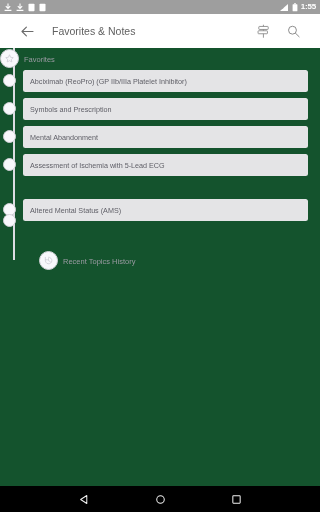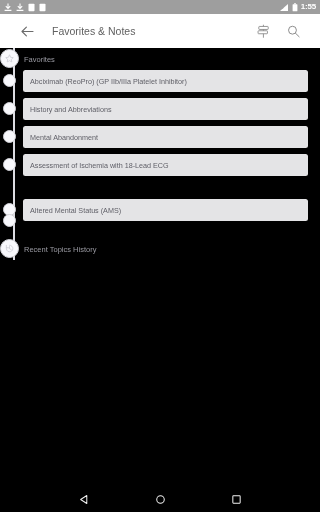--- a/index.html
+++ b/index.html
@@ -62,21 +62,21 @@
     display:flex;
     align-items:center;
     gap:8px;
   }
 
   
   #content {
     position:absolute;
     top:48px; left:0; right:0;
     bottom:26px;
-    background:#000000;
+    background:#14532d;
     overflow:hidden;
   }
 
   #timeline-line {
     position:absolute;
     left:13px;
     top:0;
     width:2px;
     background:#dcdce2;
   }
@@ -224,45 +224,45 @@
     </div>
     <div class="tl-row" style="top: 22px;">
       <div class="node small"></div>
       <div class="pill">
         <span class="pill-text">Abciximab (ReoPro) (GP IIb/IIIa Platelet Inhibitor)</span>
       </div>
     </div>
     <div class="tl-row" style="top: 50px;">
       <div class="node small"></div>
       <div class="pill">
-        <span class="pill-text">History and Abbreviations</span>
+        <span class="pill-text">Symbols and Prescription</span>
       </div>
     </div>
     <div class="tl-row" style="top: 78px;">
       <div class="node small"></div>
       <div class="pill">
         <span class="pill-text">Mental Abandonment</span>
       </div>
     </div>
     <div class="tl-row" style="top: 106px;">
       <div class="node small"></div>
       <div class="pill">
-        <span class="pill-text">Assessment of Ischemia with 18-Lead ECG</span>
+        <span class="pill-text">Assessment of Ischemia with 5-Lead ECG</span>
       </div>
     </div>
     <div class="tl-row" style="top: 151px;">
       <div class="node small"></div>
       <div class="pill">
         <span class="pill-text">Altered Mental Status (AMS)</span>
       </div>
     </div>
     <div class="tl-row" style="top: 162px;">
       <div class="node small"></div>
     </div>
-    <div class="tl-row" style="top: 190px;">
+    <div class="tl-row" style="top: 202px; margin-left: 39px;">
       <div class="node big">
         <svg width="9" height="9" viewBox="0 0 12 12">
           <path d="M6 1.6 A4.4 4.4 0 1 1 1.8 5 M1.8 1.8 L1.8 5 L4.6 5 M6 3.4 L6 6.2 L8.2 7.4" fill="none" stroke="#c9c9d1" stroke-width="1" stroke-linecap="round"></path>
         </svg>
       </div>
       <span class="section-label">Recent Topics History</span>
     </div>
   </div>
 
 <div id="nav-bar">

